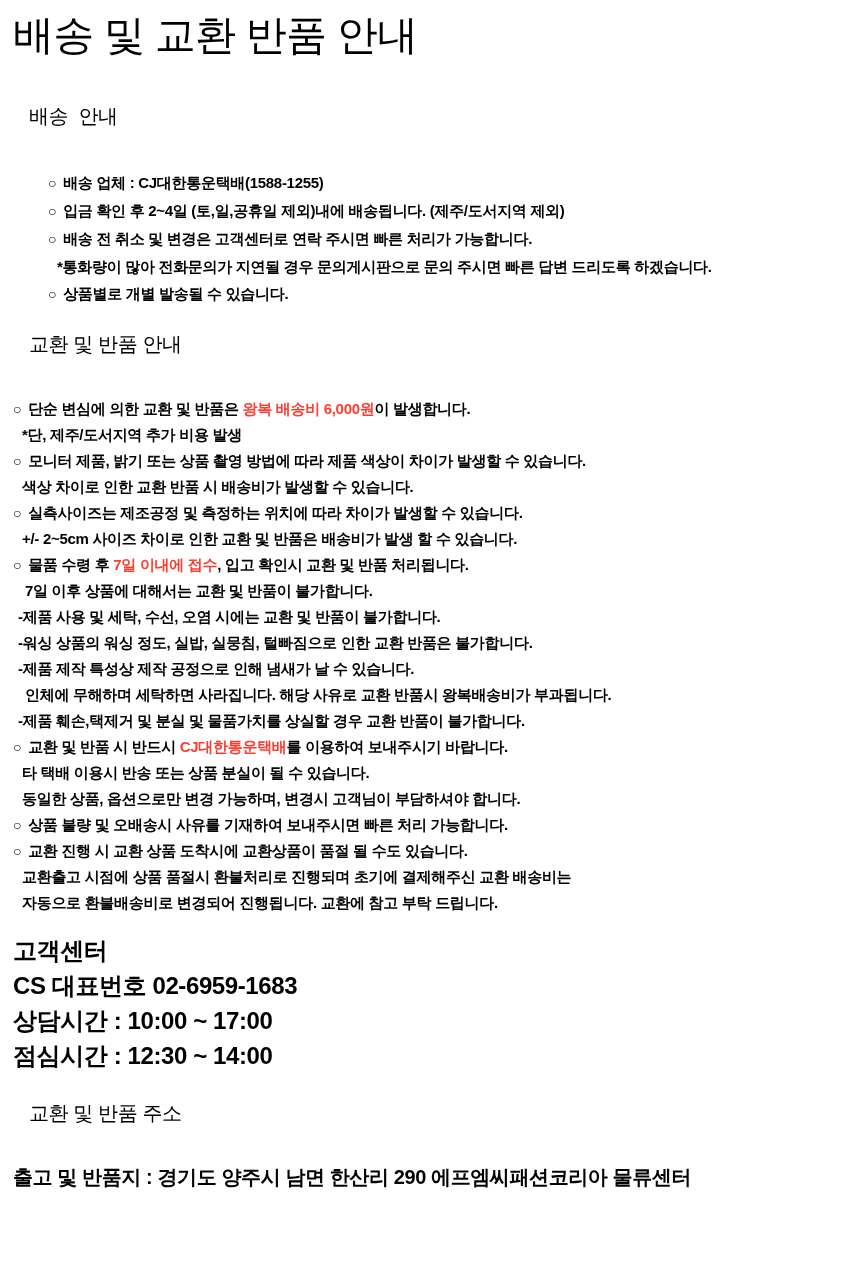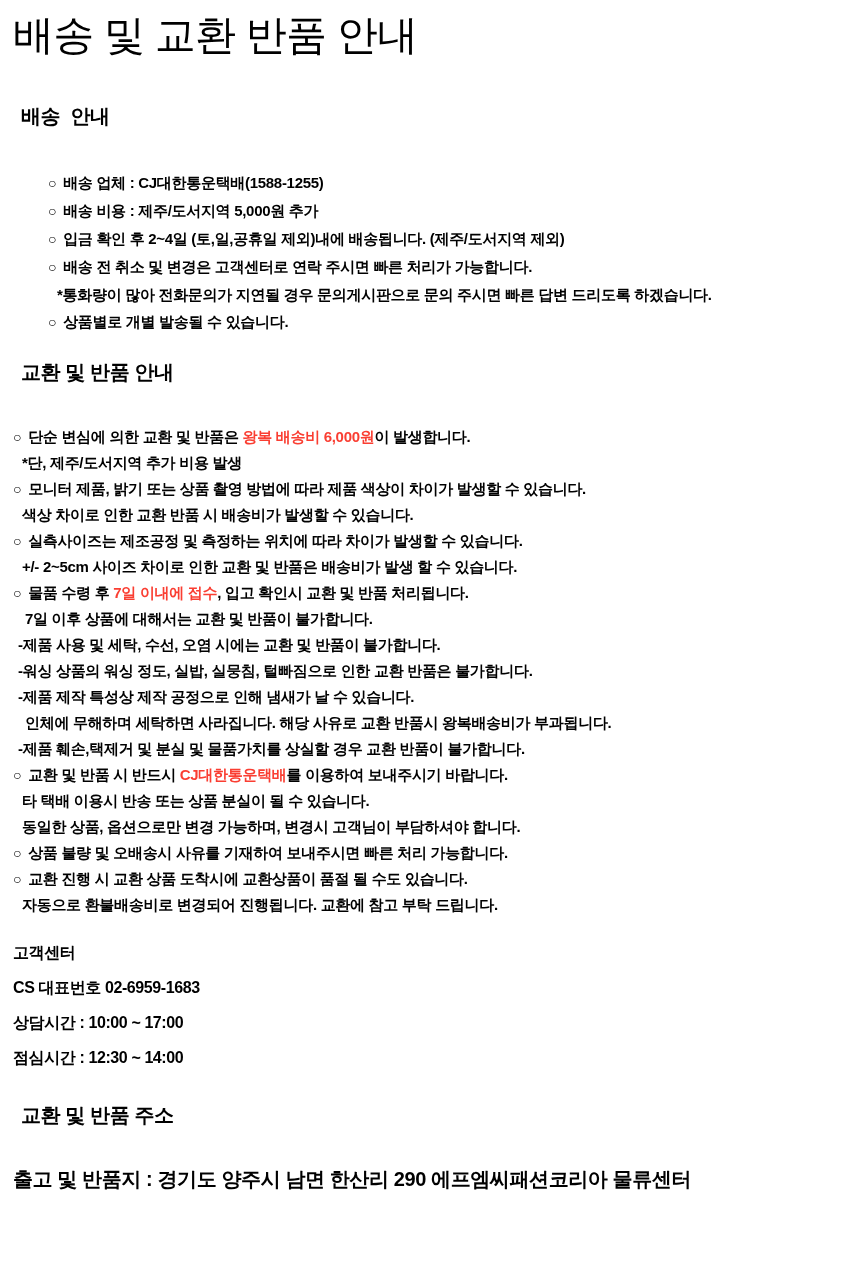--- a/index.html
+++ b/index.html
@@ -20,24 +20,24 @@
 
   h1.page-title {
     margin: 0;
     font-size: 41px;
     line-height: 38px;
     font-weight: 400;
     letter-spacing: -0.8px;
     white-space: pre-wrap;
   }
   h2.sec-heading {
-    margin: 8px;
+    margin: 16px;
     font-size: 20px;
     line-height: 24px;
-    font-weight: 700;
+    font-weight: 400;
     letter-spacing: -0.4px;
     white-space: pre-wrap;
   }
   #shipping-heading { margin-top: 50px; }
   #exchange-heading { margin-top: 24px; }
   #address-heading  { margin-top: 28px; }
 
   .list { margin-top: 40px; }
   #shipping-list { margin-top: 41px; margin-left: 35px; }
   #shipping-list .line { line-height: 27px; }
@@ -54,21 +54,21 @@
     margin-right: 7px;
   }
   .line.sub  { padding-left: 9px; }
   .line.dash { padding-left: 5px; }
   .line.sub2 { padding-left: 12px; }
   .red { color: var(--red); }
 
   .cs-block { margin-top: 17px; }
   .cs-line {
     margin: 0;
-    font-size: 16px;
+    font-size: 24px;
     line-height: 35px;
     font-weight: 600;
     letter-spacing: -0.4px;
   }
   .cs-note {
     margin: 1px 0 0 0;
     font-size: 15px;
     line-height: 22px;
     font-weight: 500;
     letter-spacing: -0.3px;
@@ -90,21 +90,20 @@
 <body>
 
 <div class="page">
 
   <h1 class="page-title">배송 및 교환 반품 안내</h1>
 
   <section>
     <h2 class="sec-heading" id="shipping-heading">배송  안내</h2>
     <div class="list" id="shipping-list">
         <div class="line bullet"><span class="bullet">○</span><span>배송 업체 : CJ대한통운택배(1588-1255)</span></div>
-        <div class="line bullet"><span class="bullet">○</span><span>배송 비용 : 제주/도서지역 5,000원 추가</span></div>
         <div class="line bullet"><span class="bullet">○</span><span>입금 확인 후 2~4일 (토,일,공휴일 제외)내에 배송됩니다. (제주/도서지역 제외)</span></div>
         <div class="line bullet"><span class="bullet">○</span><span>배송 전 취소 및 변경은 고객센터로 연락 주시면 빠른 처리가 가능합니다.</span></div>
         <div class="line sub"><span>*통화량이 많아 전화문의가 지연될 경우 문의게시판으로 문의 주시면 빠른 답변 드리도록 하겠습니다.</span></div>
         <div class="line bullet"><span class="bullet">○</span><span>상품별로 개별 발송될 수 있습니다.</span></div>
       </div>
   </section>
 
   <section>
     <h2 class="sec-heading" id="exchange-heading">교환 및 반품 안내</h2>
     <div class="list" id="exchange-list">
@@ -119,20 +118,21 @@
         <div class="line dash"><span>-제품 사용 및 세탁, 수선, 오염 시에는 교환 및 반품이 불가합니다.</span></div>
         <div class="line dash"><span>-워싱 상품의 워싱 정도, 실밥, 실뭉침, 털빠짐으로 인한 교환 반품은 불가합니다.</span></div>
         <div class="line dash"><span>-제품 제작 특성상 제작 공정으로 인해 냄새가 날 수 있습니다.</span></div>
         <div class="line sub2"><span>인체에 무해하며 세탁하면 사라집니다. 해당 사유로 교환 반품시 왕복배송비가 부과됩니다.</span></div>
         <div class="line dash"><span>-제품 훼손,택제거 및 분실 및 물품가치를 상실할 경우 교환 반품이 불가합니다.</span></div>
         <div class="line bullet"><span class="bullet">○</span><span>교환 및 반품 시 반드시 </span><span class="red">CJ대한통운택배</span><span>를 이용하여 보내주시기 바랍니다.</span></div>
         <div class="line sub"><span>타 택배 이용시 반송 또는 상품 분실이 될 수 있습니다.</span></div>
         <div class="line sub"><span>동일한 상품, 옵션으로만 변경 가능하며, 변경시 고객님이 부담하셔야 합니다.</span></div>
         <div class="line bullet"><span class="bullet">○</span><span>상품 불량 및 오배송시 사유를 기재하여 보내주시면 빠른 처리 가능합니다.</span></div>
         <div class="line bullet"><span class="bullet">○</span><span>교환 진행 시 교환 상품 도착시에 교환상품이 품절 될 수도 있습니다.</span></div>
+        <div class="line sub"><span>교환출고 시점에 상품 품절시 환불처리로 진행되며 초기에 결제해주신 교환 배송비는</span></div>
         <div class="line sub"><span>자동으로 환불배송비로 변경되어 진행됩니다. 교환에 참고 부탁 드립니다.</span></div>
       </div>
   </section>
 
   <section class="cs-block">
     <p class="cs-line">고객센터</p>
     <p class="cs-line">CS 대표번호 02-6959-1683</p>
     <p class="cs-line">상담시간 : 10:00 ~ 17:00</p>
     <p class="cs-line">점심시간 : 12:30 ~ 14:00</p>
   </section>

